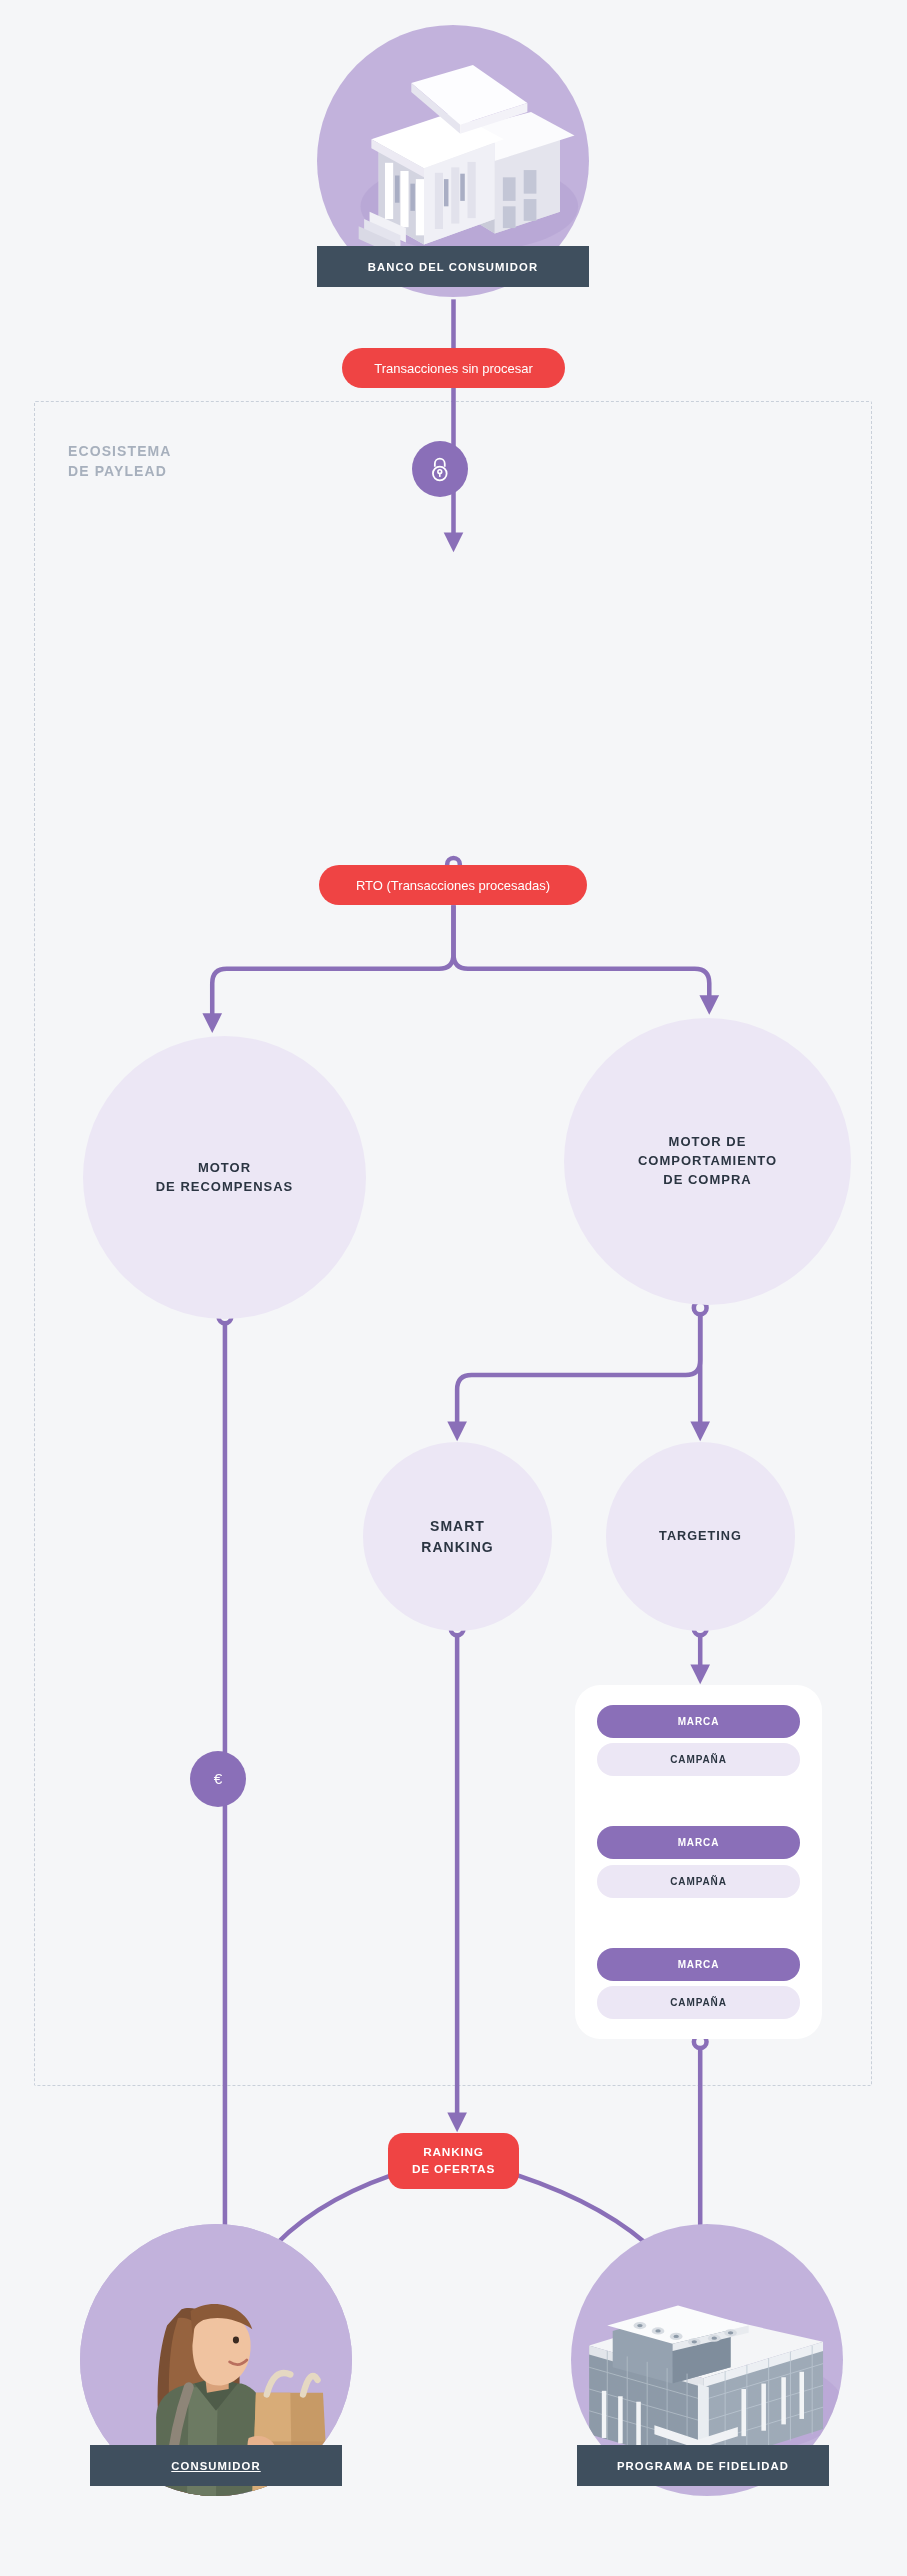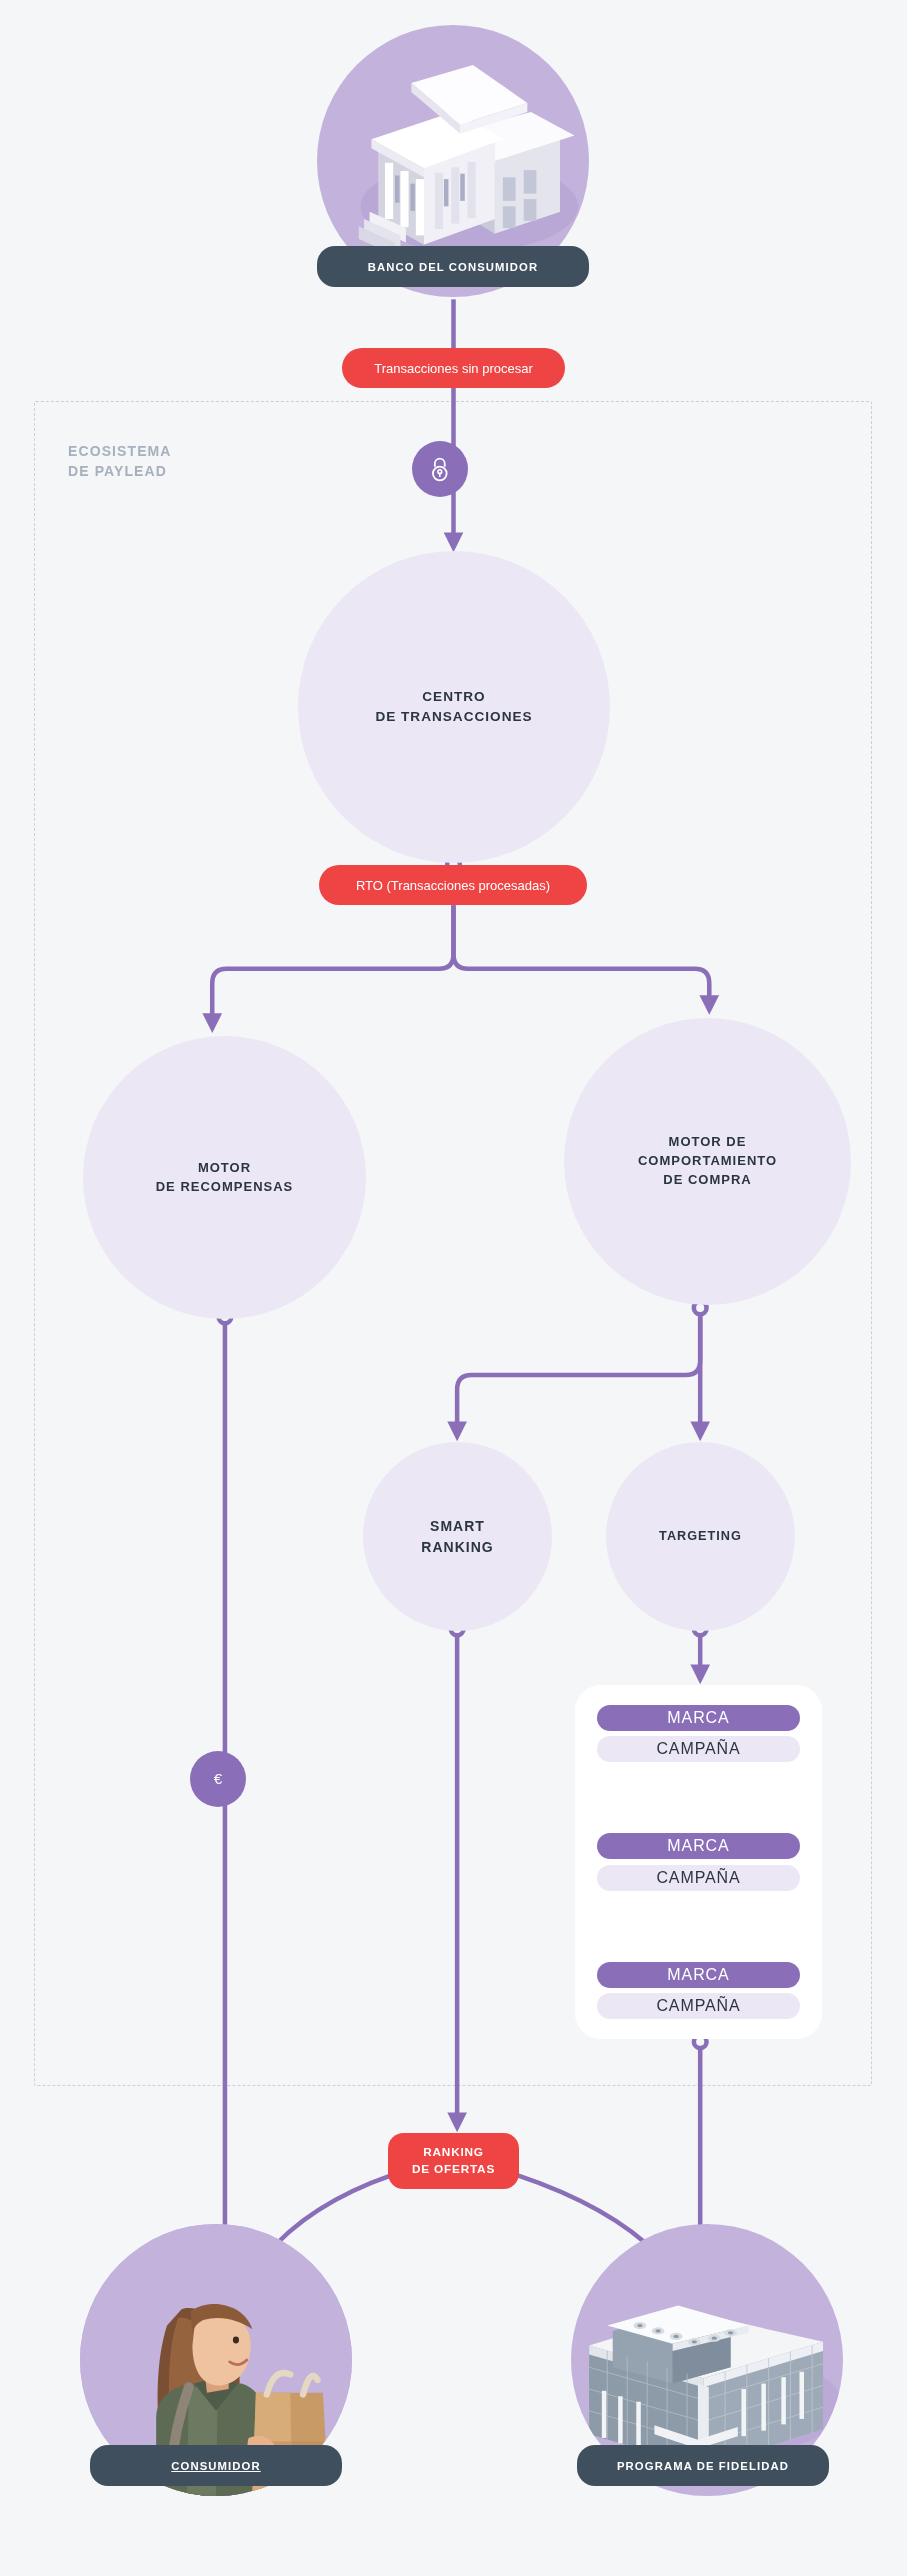--- a/index.html
+++ b/index.html
@@ -59,21 +59,20 @@
     margin: -51px auto 0;
     width: 252px;
     background: #3f4f5e;
     color: #ffffff;
     text-align: center;
     font-size: 11.3px;
     font-weight: 700;
     letter-spacing: 1.1px;
     padding: 14.5px 5.4px;
     z-index: 4;
-    border-radius: 18px;
   }
   #bank-node { left: 317px; top: 25.4px; }
   #bank-node .photo-caption { width: 272px; margin-left: 0; }
   #consumer-node { left: 80px; top: 2224px; }
   #consumer-node .photo-caption { width: 252px; margin-left: 10px; text-decoration: underline; }
   #loyalty-node { left: 571px; top: 2224px; }
   #loyalty-node .photo-caption { width: 252px; margin-left: 6px; }
 
   
   .bank-art { position: absolute; left: 0; top: 0; width: 272px; height: 272px; }
@@ -152,27 +151,27 @@
     background: #ffffff;
     border-radius: 25.4px;
     padding: 20px 22px;
     display: flex;
     flex-direction: column;
     justify-content: space-between;
     z-index: 3;
   }
   .bc-group { display: flex; flex-direction: column; gap: 5.4px; }
   .bc-pill {
-    height: 26px;
+    height: 33px;
     border-radius: 16.3px;
     display: flex;
     align-items: center;
     justify-content: center;
-    font-size: 16px;
-    font-weight: 400;
+    font-size: 10px;
+    font-weight: 700;
     letter-spacing: 0.9px;
   }
   .bc-brand { background: #8a6fb8; color: #ffffff; }
   .bc-campaign { background: #ece7f5; color: #2b3542; }
 </style>
 </head>
 <body>
 
 <div id="stage">
 
@@ -290,26 +289,20 @@
 
   <div class="wire-badge" id="badge-lock">
     <svg width="23.6" height="27" viewBox="0 0 26 30">
       <path d="M 7.5 12 L 7.5 8.5 A 5.5 5.5 0 0 1 18.5 8.5 L 18.5 12" fill="none" stroke="#ffffff" stroke-width="2"></path>
       <circle cx="13" cy="19.5" r="7.6" fill="none" stroke="#ffffff" stroke-width="2"></circle>
       <circle cx="13" cy="17.4" r="2.1" fill="none" stroke="#ffffff" stroke-width="1.8"></circle>
       <rect x="12.1" y="18.6" width="1.8" height="4.6" fill="#ffffff"></rect>
     </svg>
   </div>
 
-  <div class="node pale-circle" id="hub-node">
-    <div>
-      <div>CENTRO</div>
-      <div>DE TRANSACCIONES</div>
-    </div>
-  </div>
 
   <div class="wire-pill" id="pill-rto">
     <span>RTO (Transacciones procesadas)</span>
   </div>
 
   <div class="node pale-circle" id="behavior-node">
     <div>
       <div>MOTOR DE</div>
       <div>COMPORTAMIENTO</div>
       <div>DE COMPRA</div>

